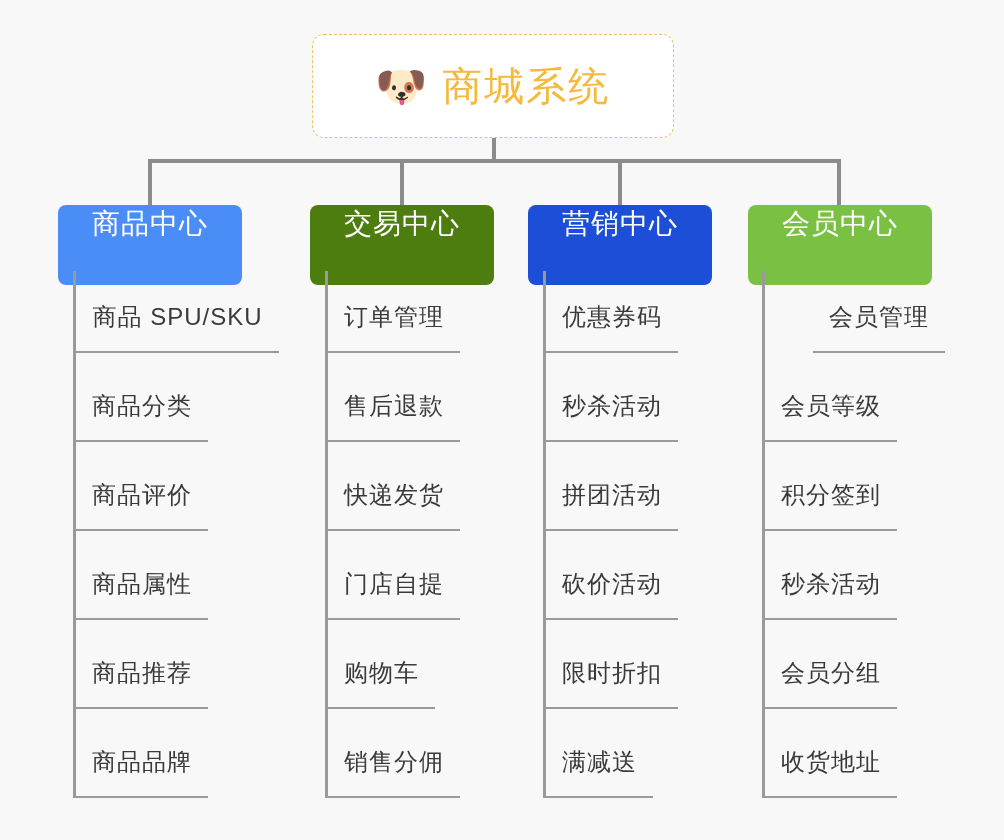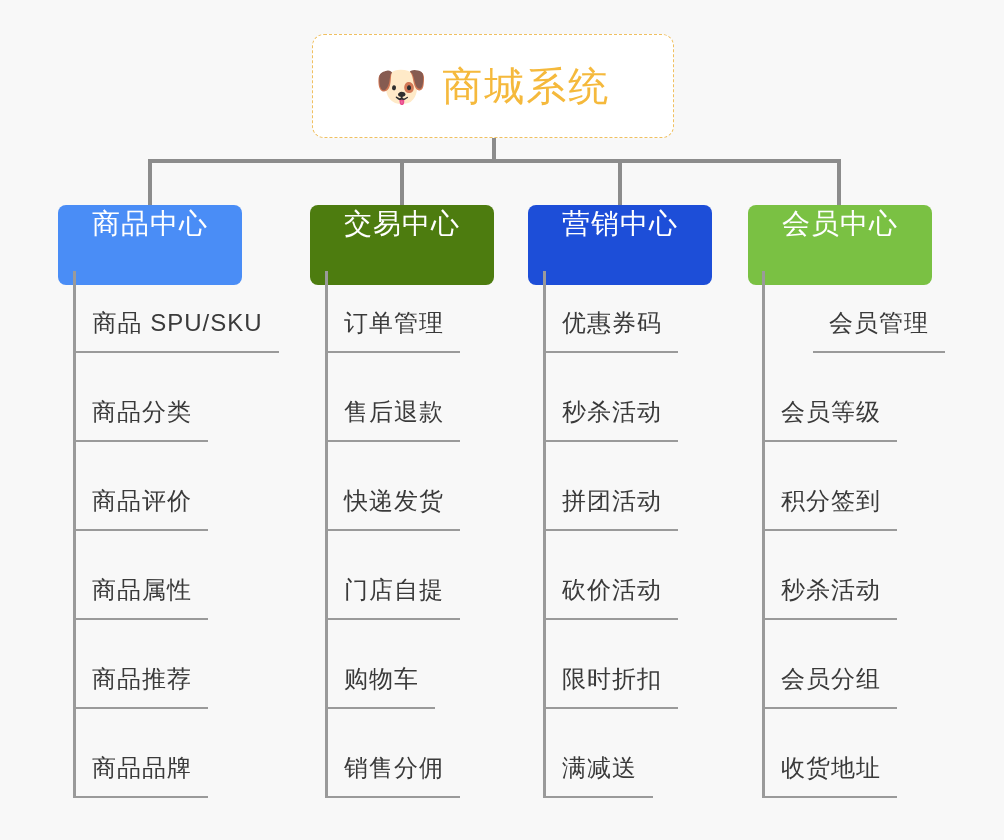--- a/index.html
+++ b/index.html
@@ -104,21 +104,21 @@
     background: #9a9a9a;
   }
   .leaf-item {
     position: absolute;
     left: 3px;
     box-sizing: border-box;
     border-bottom: 2px solid #9a9a9a;
     display: flex;
     align-items: flex-end;
     justify-content: center;
-    padding-bottom: 8px;
+    padding-bottom: 14px;
   }
   .leaf-label {
     font-size: 24px;
     color: #3a3a3a;
     white-space: nowrap;
     letter-spacing: 1px;
     padding: 0 16px 4px 16px;
   }
 </style>
 </head>

